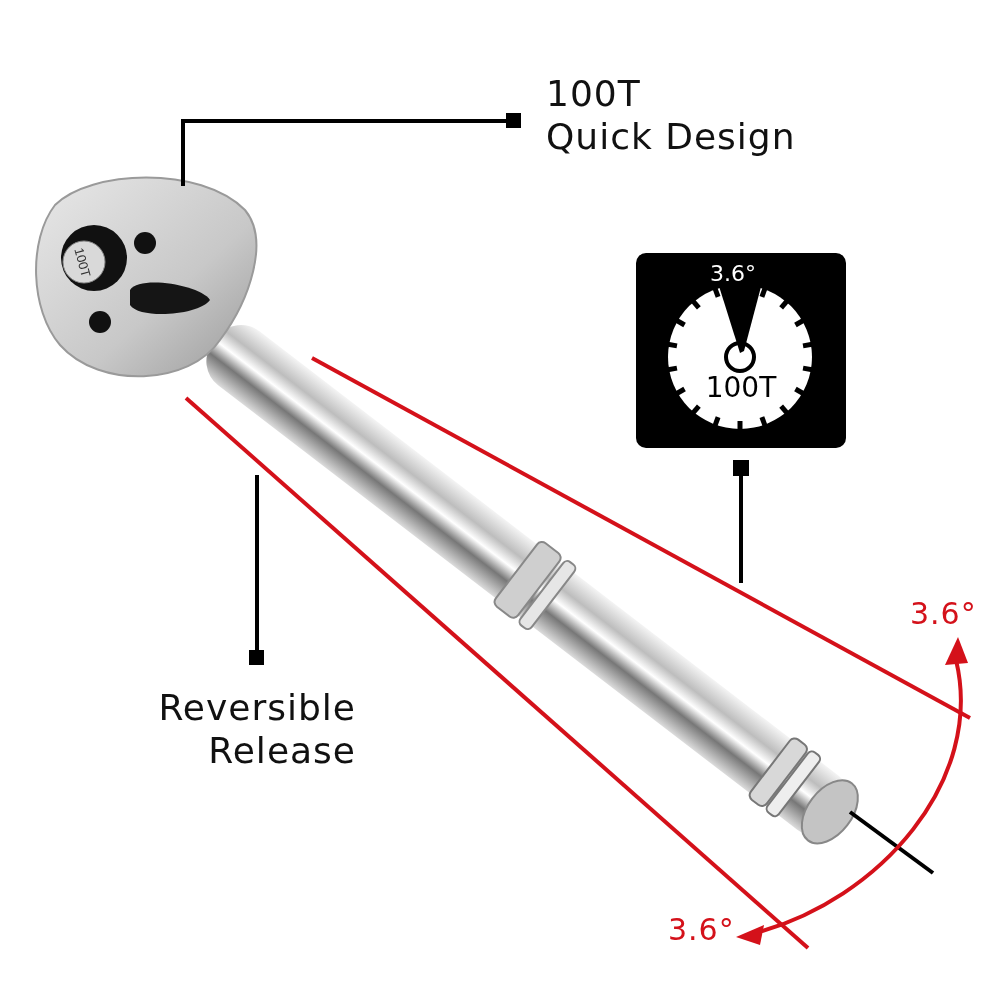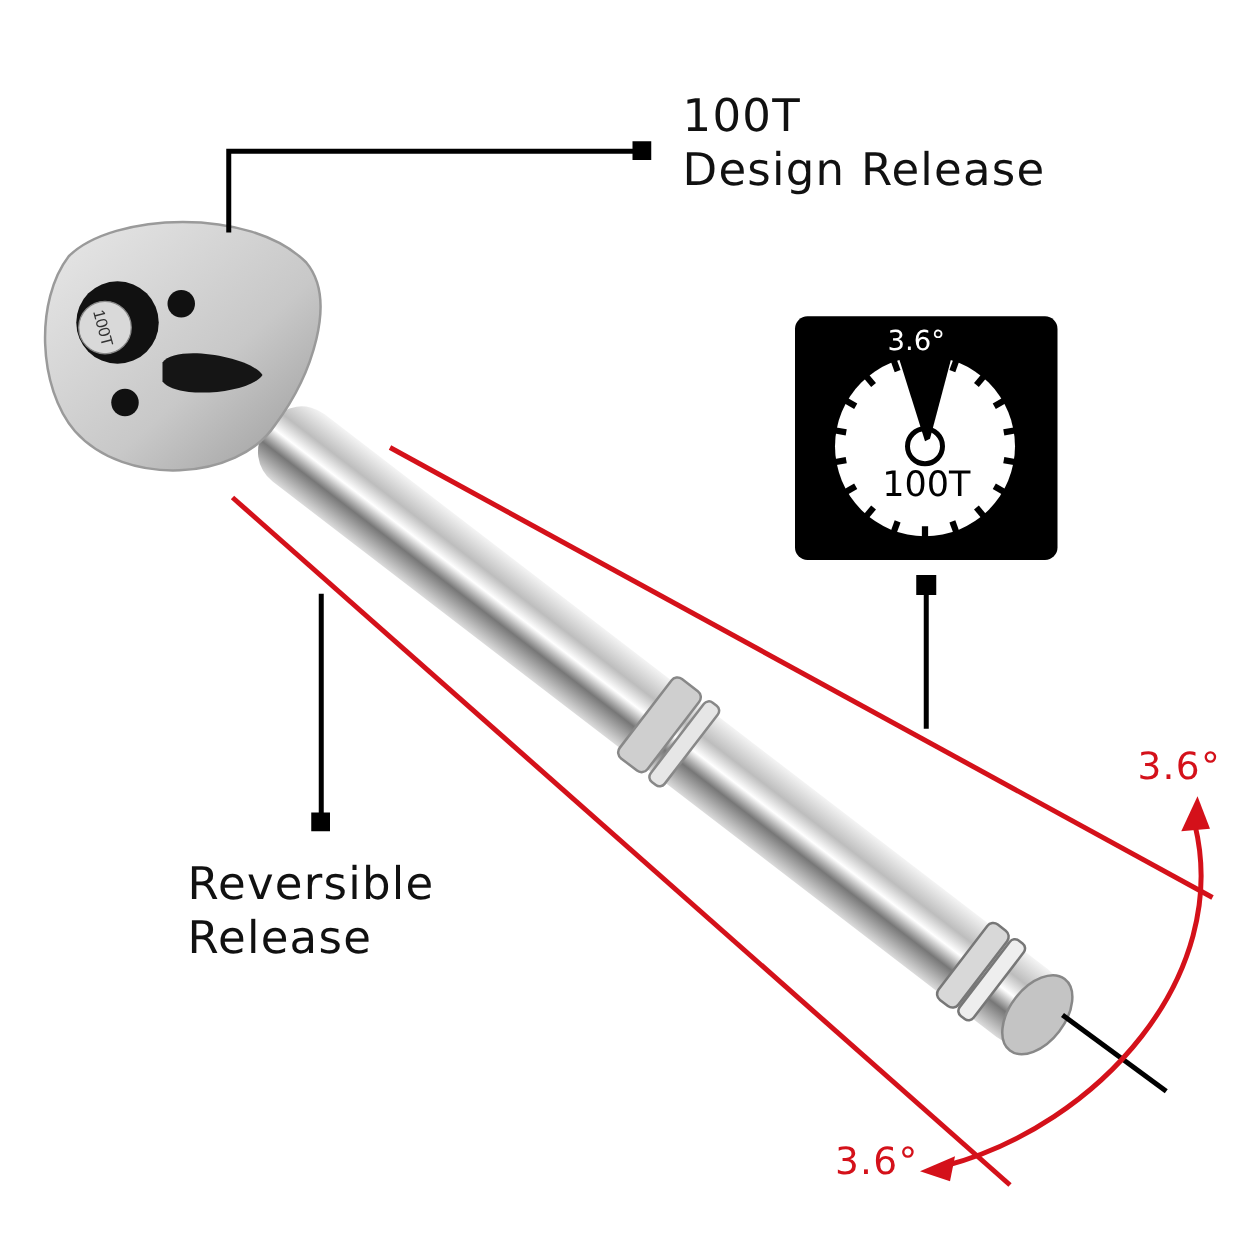--- a/index.html
+++ b/index.html
@@ -1,20 +1,20 @@
 <!DOCTYPE html>
 <html><head>
 <meta charset="utf-8">
 <style>
   html,body{margin:0;padding:0;background:#fff;}
   body{width:1000px;height:1000px;position:relative;overflow:hidden;font-family:"DejaVu Sans","Liberation Sans",sans-serif;}
   .stage{position:absolute;left:0;top:0;width:1000px;height:1000px;}
   .label{position:absolute;color:#111;font-weight:500;letter-spacing:1px;line-height:1.2;}
   .lbl-top{left:546px;top:72px;font-size:36px;}
-  .lbl-left{left:150px;top:686px;font-size:36px;text-align:left;width:206px;}
+  .lbl-left{left:150px;top:686px;font-size:36px;text-align:right;width:206px;}
   .angle-label{position:absolute;color:#d4111a;font-size:30px;letter-spacing:1px;}
   .gear-box{position:absolute;left:636px;top:253px;width:210px;height:195px;background:#000;border-radius:10px;}
   .gear-angle{position:absolute;left:74px;top:8px;color:#fff;font-size:22px;}
   .gear-text{position:absolute;left:0;width:210px;top:118px;text-align:center;color:#000;font-size:28px;}
 </style>
 </head>
 <body>
 
 <div class="stage">
 
@@ -67,21 +67,21 @@
 
     <line x1="257" y1="475" x2="257" y2="655" stroke="#000" stroke-width="4"></line>
     <rect x="249" y="650" width="15" height="15" fill="#000"></rect>
 
     <line x1="741" y1="470" x2="741" y2="583" stroke="#000" stroke-width="4"></line>
     <rect x="733" y="460" width="16" height="16" fill="#000"></rect>
   </svg>
 
   <div class="label lbl-top">
     <div>100T</div>
-    <div>Design Release</div>
+    <div>Quick Design</div>
   </div>
 
   <div class="label lbl-left">
     <div>Reversible</div>
     <div>Release</div>
   </div>
 
   <div class="gear-box">
     <svg width="210" height="195" style="position:absolute;left:0;top:0">
       <circle cx="104" cy="104" r="72" fill="#fff"></circle>

